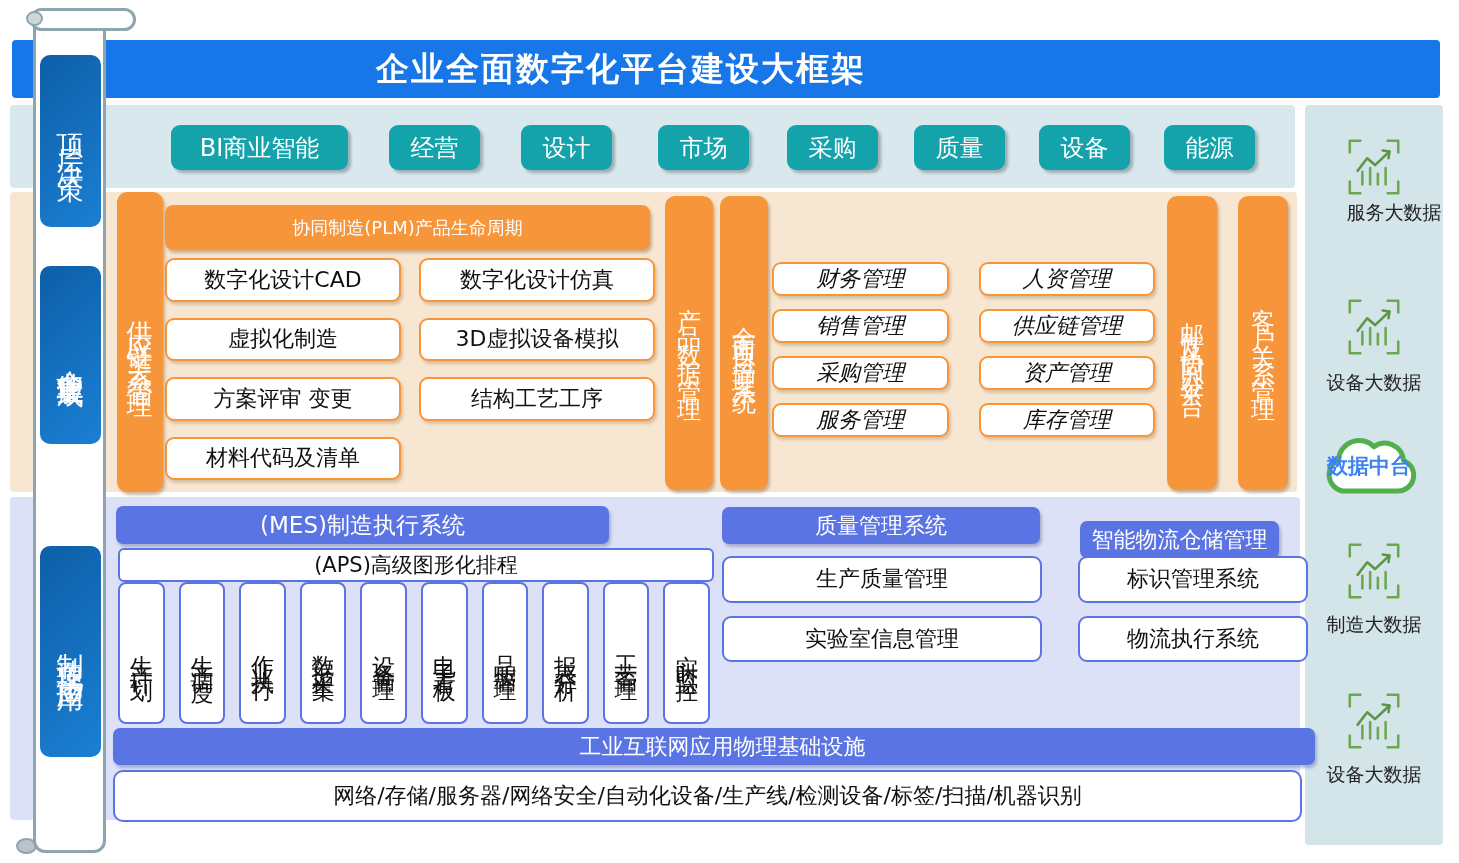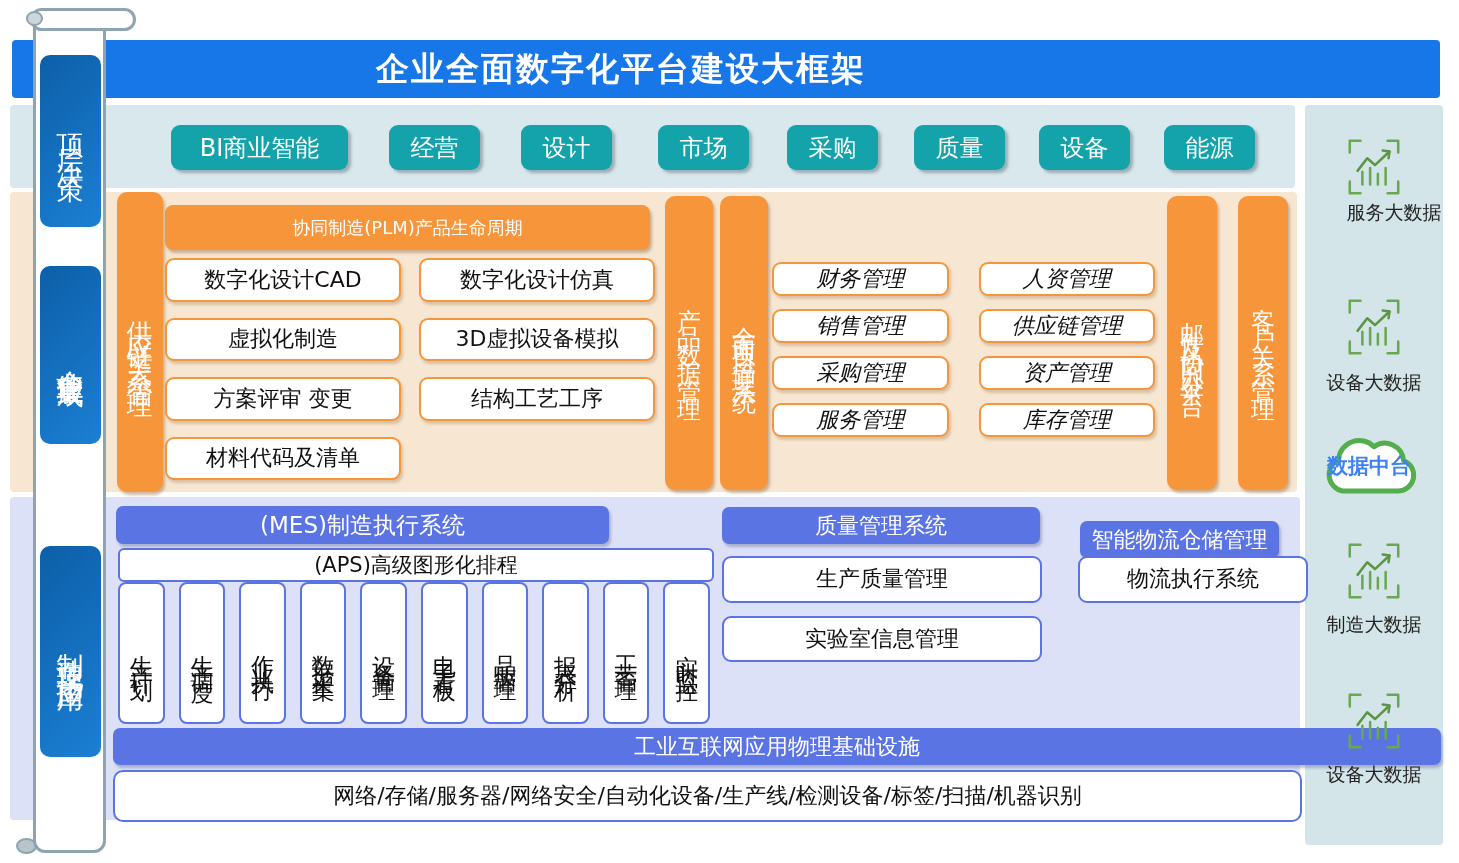--- a/index.html
+++ b/index.html
@@ -159,24 +159,25 @@
   </div>
 
   <div class="bhead" style="left:722px;top:507px;width:318px;height:37px;">质量管理系统</div>
   <div class="bgrid3" style="left:722px;top:556px;width:320px;height:166px;">
     <div class="bbox">生产质量管理</div>
     <div class="bbox">实验室信息管理</div>
   </div>
 
   <div class="bhead" style="left:1080px;top:505px;width:199px;height:37px;margin-top:16px;">智能物流仓储管理</div>
   <div class="bgrid3" style="left:1078px;top:556px;width:230px;height:166px;">
+    <div class="bbox">标识管理系统</div>
     <div class="bbox">物流执行系统</div>
   </div>
 
-  <div class="bhead" style="left:113px;top:728px;width:1328px;height:37px;">工业互联网应用物理基础设施</div>
+  <div class="bhead" style="left:113px;top:728px;width:1185px;height:37px;padding-left:17px;">工业互联网应用物理基础设施</div>
   <div class="bbox" style="position:absolute;left:113px;top:770px;width:1185px;height:48px;font-size:22px;border-radius:10px;">网络/存储/服务器/网络安全/自动化设备/生产线/检测设备/标签/扫描/机器识别</div>
 
   <div class="abs" style="left:1343px;top:136px;">
     <svg width="62" height="62" viewBox="0 0 64 64" fill="none" stroke="#6aa84f" stroke-width="2.6" stroke-linecap="round" stroke-linejoin="round">
       <polyline points="18,5 7,5 7,17"></polyline>
         <polyline points="46,5 57,5 57,17"></polyline>
       <polyline points="7,47 7,59 18,59"></polyline>
         <polyline points="57,47 57,59 46,59"></polyline>
       <line x1="20" y1="50" x2="20" y2="37"></line>
         <line x1="28" y1="50" x2="28" y2="33"></line>

